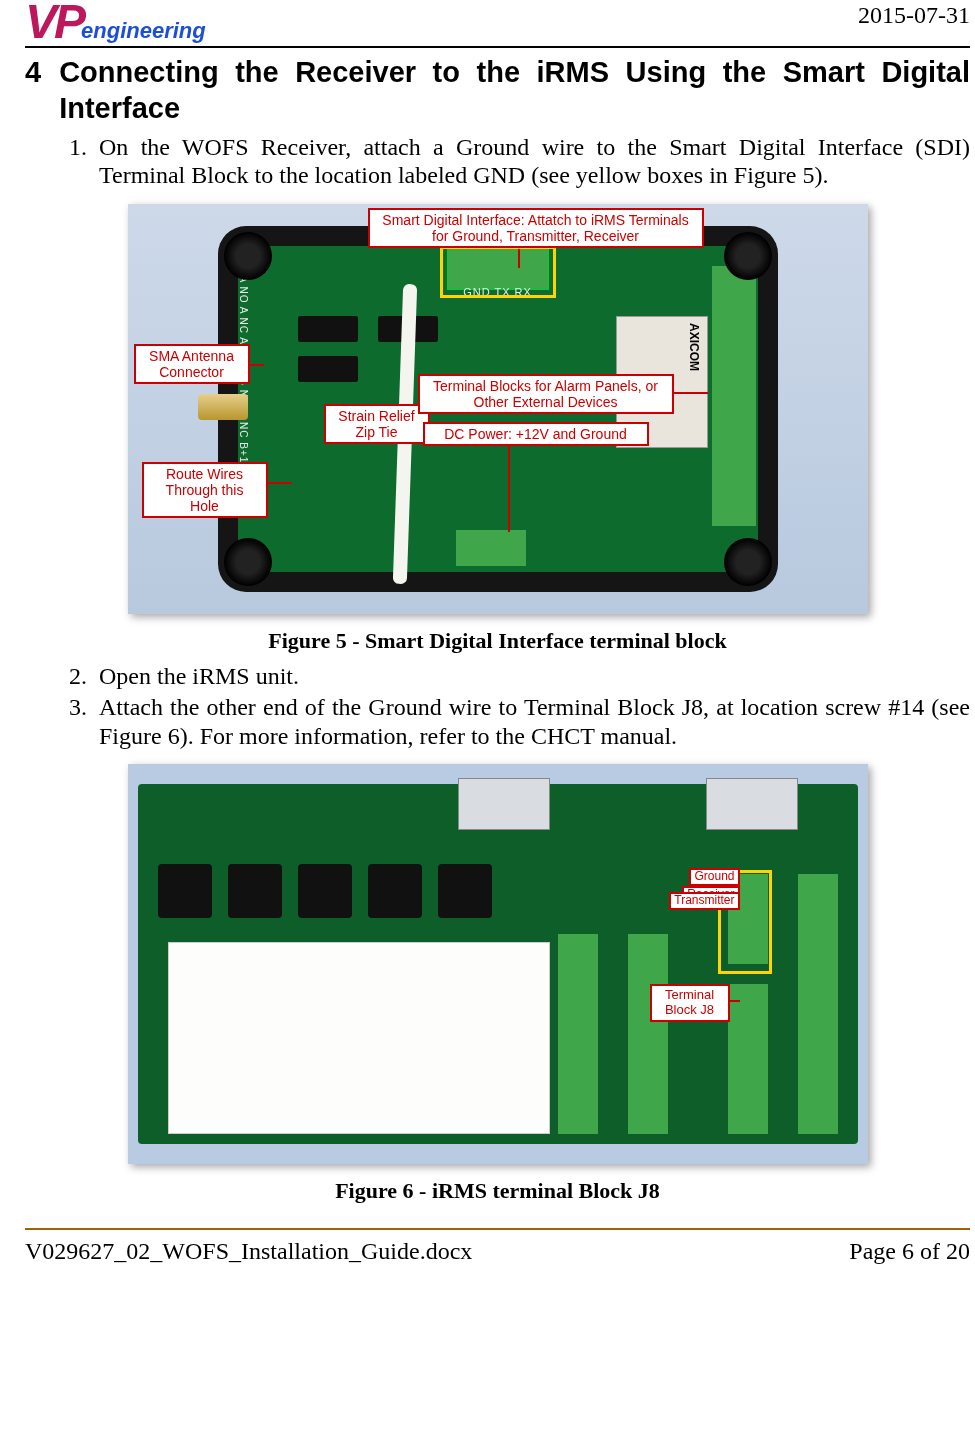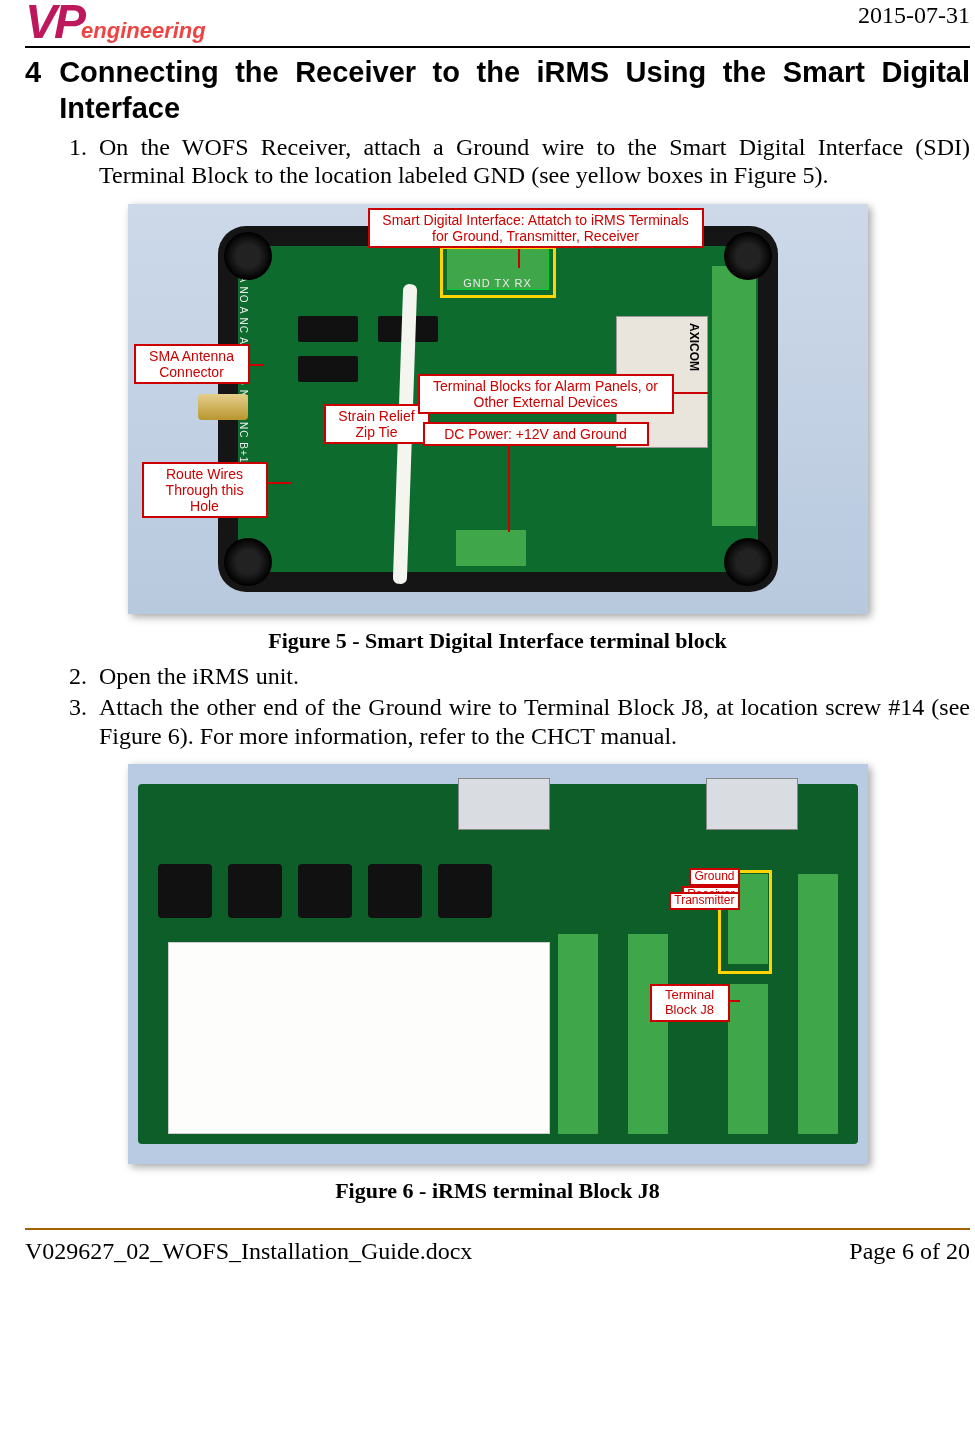--- a/index.html
+++ b/index.html
@@ -33,21 +33,21 @@
     font-style: italic;
     font-size: 48px;
     color: #be185d;
     line-height: 0.9;
     letter-spacing: -3px;
   }
   .logo-sub {
     font-family: Arial, sans-serif;
     font-style: italic;
     font-weight: 700;
-    color: #ef4444;
+    color: #1d4ed8;
     font-size: 22px;
     margin-top: 18px;
     margin-left: -4px;
   }
   .date {
     font-size: 24px;
     font-family: "Times New Roman", serif;
     margin-top: 2px;
   }
   .section-heading {
@@ -278,21 +278,21 @@
   <ol class="steps" start="1">
     <li>On the WOFS Receiver, attach a Ground wire to the Smart Digital Interface (SDI) Terminal Block to the location labeled GND (see yellow boxes in Figure 5).</li>
   </ol>
 
   <div class="figure-wrap">
     <div class="figure-box fig5">
       <div class="board-case">
         <div class="pcb">
           <div class="term-top"></div>
           <div class="yellow-box" style="left:50%; transform:translateX(-50%); top:0; width:110px; height:46px;"></div>
-          <div class="pin-label" style="left:50%; transform:translateX(-50%); top:31px;text-align:right;">GND  TX  RX</div>
+          <div class="pin-label" style="left:50%; transform:translateX(-50%); top:40px;text-align:right;">GND  TX  RX</div>
           <div class="term-right"></div>
           <div class="vert-label" style="right:48px; top:26px;">COM A   NO A   NC A   COM B   NO B   NC B</div>
           <div class="term-bot"></div>
           <div class="vert-label" style="left:200px; bottom:44px;">+12V</div>
           <div class="vert-label" style="left:230px; bottom:44px;">GND</div>
           <div class="relay">
               <div style="writing-mode:vertical-rl; font-family:Arial; font-size:12px; font-weight:700; margin:6px 0 0 70px;">AXICOM</div>
             </div>
           <div class="chip" style="left:60px; top:70px;"></div>
           <div class="chip" style="left:140px; top:70px;"></div>

